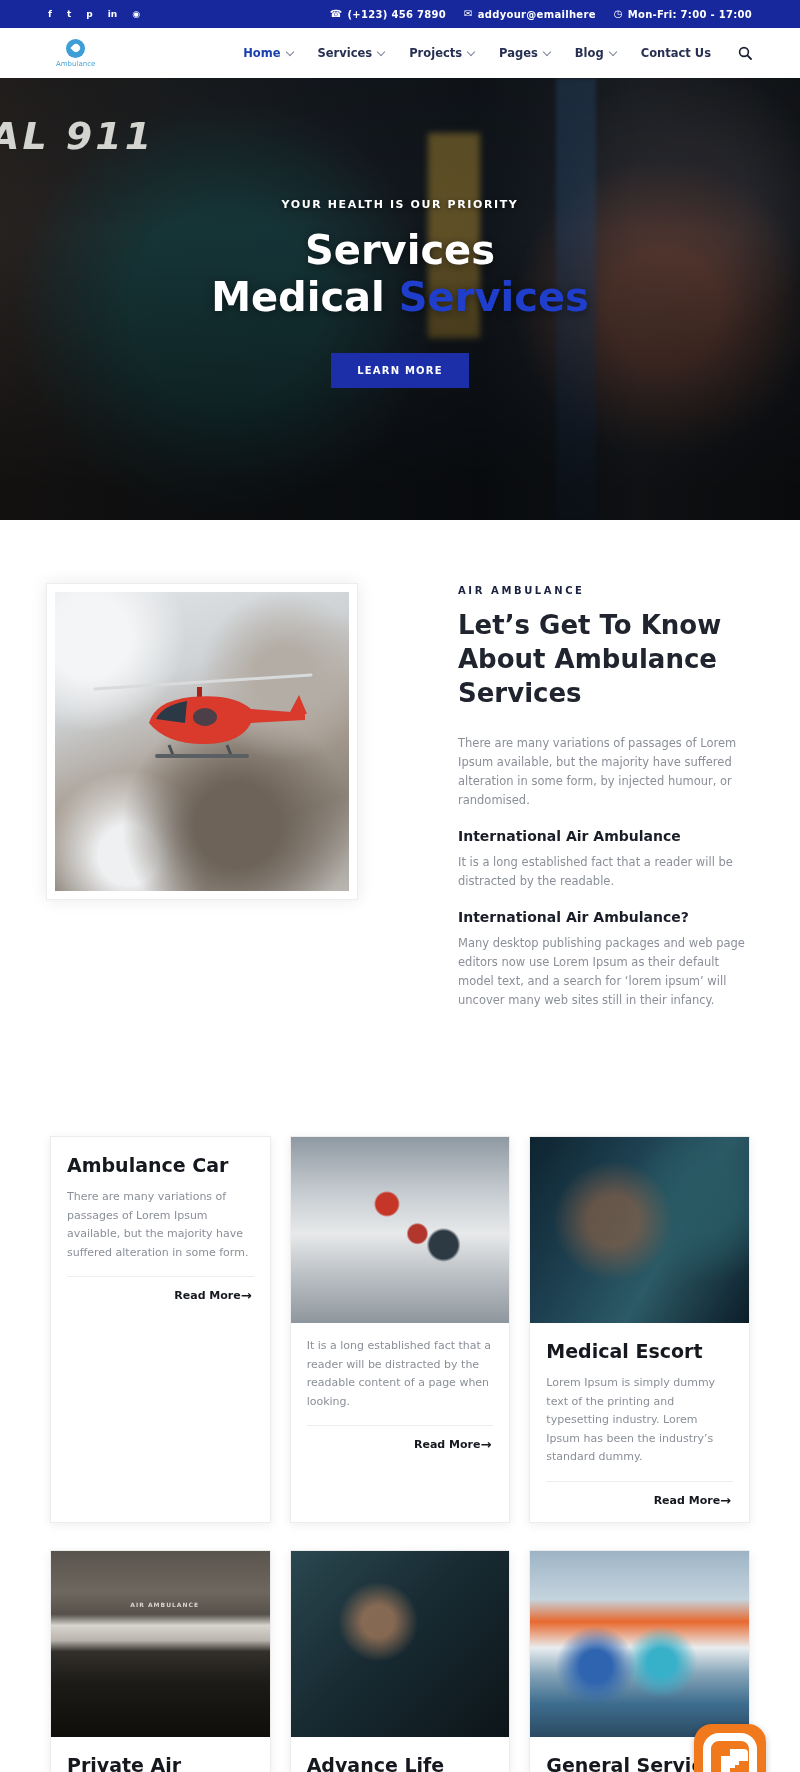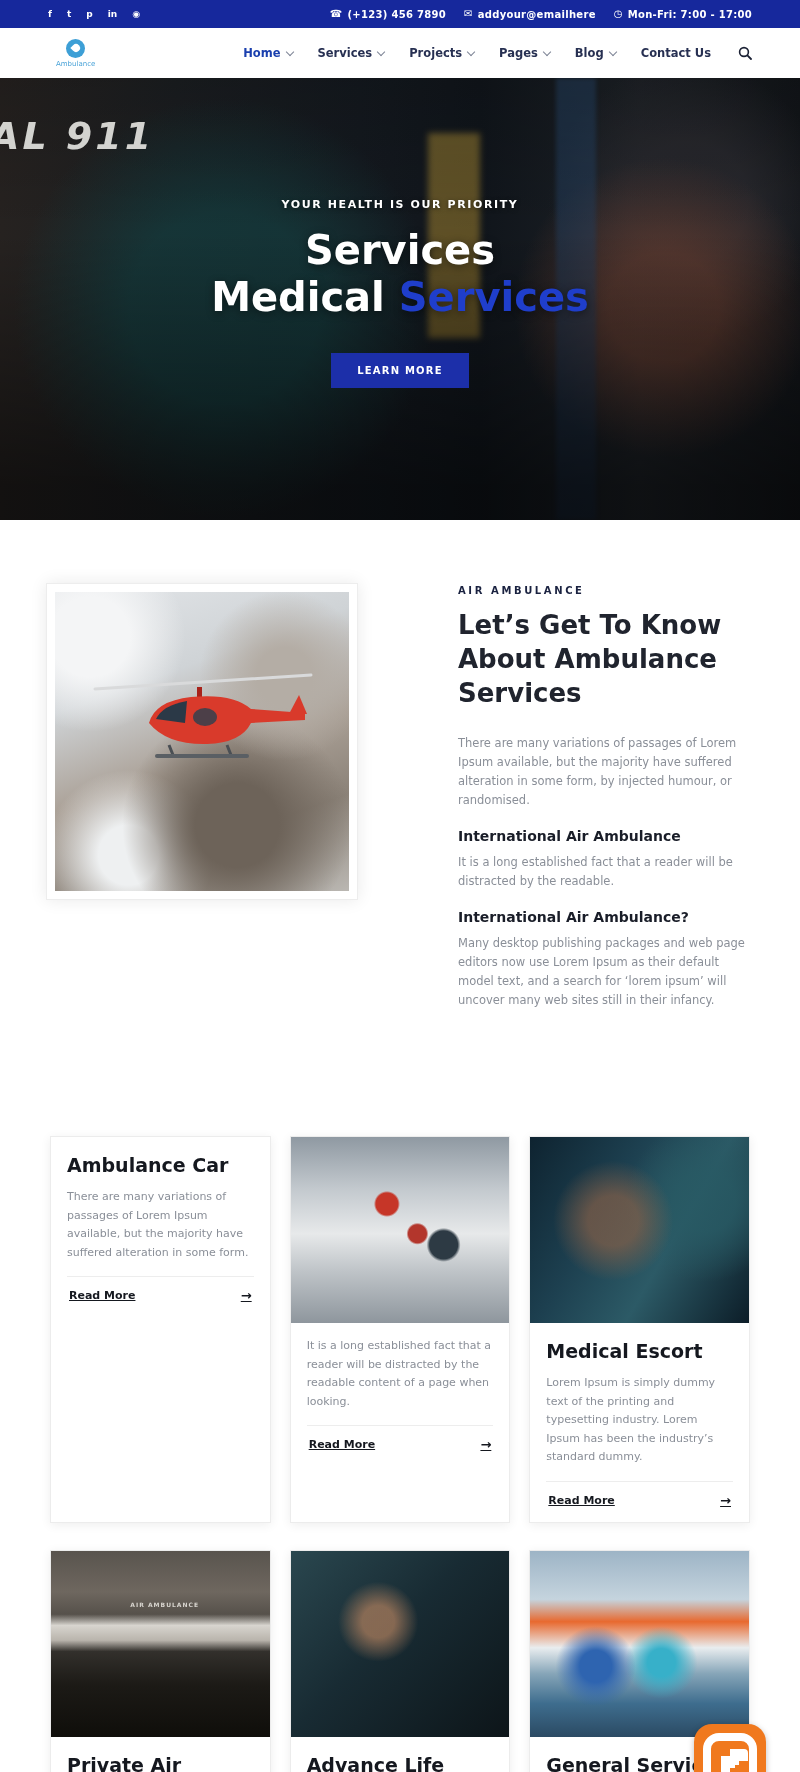--- a/index.html
+++ b/index.html
@@ -122,22 +122,22 @@
       linear-gradient(135deg,#2a474f 0%,#182b33 45%,#0d1519 100%); }
   .img-6 { background:
       radial-gradient(circle at 30% 62%, #2e64b0 0 16px, rgba(0,0,0,0) 40px),
       radial-gradient(circle at 60% 60%, #37b0c9 0 14px, rgba(0,0,0,0) 36px),
       linear-gradient(180deg,#9db4c6 0%,#c5d4de 26%,#e8692f 38%,#e9edef 52%,#86a5b8 66%,#3e6d8e 82%,#2b4a63 100%); }
 
   .card-body { padding: 14px 16px 12px; }
   .card-body h3 { font-size: 19px; margin: 3px 0 12px; color: #15181f; font-weight: 700; }
   .card-body p { font-size: 11px; line-height: 18.5px; color: #8a8f98; margin: 0 0 14px; min-height: 74px; }
   .card-foot { border-top: 1px solid #ededed; padding: 11px 2px 2px;
-    display: flex; justify-content: space-between; align-items: center;
-    font-size: 11px; font-weight: 700; color: #15181f; cursor: pointer; text-decoration: underline; }
+    display: flex; justify-content: flex-end; align-items: center;
+    font-size: 11px; font-weight: 700; color: #15181f; cursor: pointer; }
   .card-foot .arrow { font-size: 13px; }
 
   
   .watermark { position: absolute; right: 18px; top: 1724px; width: 190px; text-align: right; z-index: 5; font-family: Liberation Serif, serif; }
   .wm-logo { width: 72px; height: 72px; margin: 0 16px 4px auto; background: #f0791e;
     border-radius: 18px; display: flex; align-items: center; justify-content: center;
     box-shadow: 0 2px 6px rgba(0,0,0,.25); }
   .wm-text { font-size: 21px; font-weight: 800; font-style: italic; color: #4e4e50; letter-spacing: .5px;
     text-shadow: 1px 1px 0 #fff, -1px -1px 0 #fff, 1px -1px 0 #fff, -1px 1px 0 #fff, 2px 3px 3px rgba(0,0,0,.35); }
 </style>

